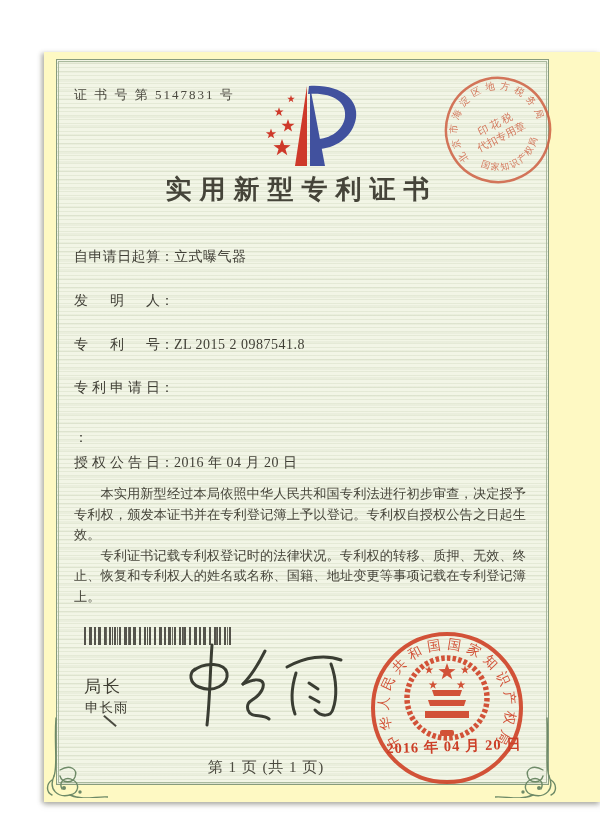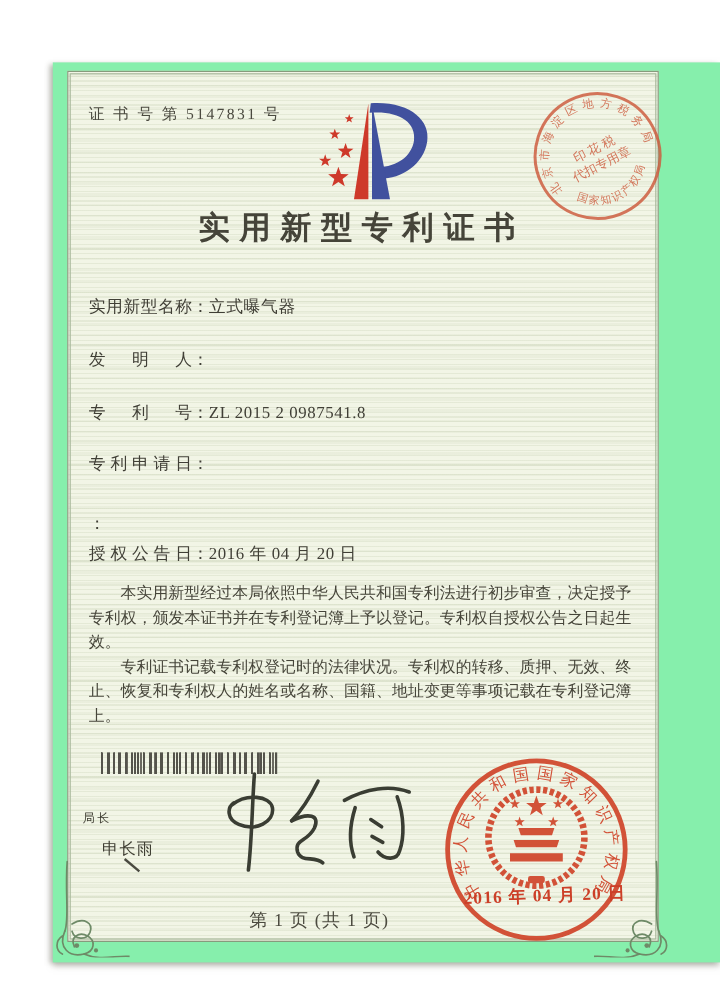--- a/index.html
+++ b/index.html
@@ -3,21 +3,21 @@
 <meta charset="utf-8">
 <style>
   html,body{margin:0;padding:0;}
   body{
     width:600px;height:825px;position:relative;overflow:hidden;
     background:#ffffff;
     font-family:"Liberation Serif","DejaVu Serif",serif;
   }
   .paper{
     position:absolute;left:44px;top:52px;width:556px;height:750px;
-    background:#86efac;
+    background:#fef9c3;
     box-shadow:-3px 1px 4px rgba(140,140,128,.45), 0 3px 5px rgba(140,140,128,.5);
   }
   .frame{
     position:absolute;left:12px;top:7px;width:491px;height:724px;
     border:1px solid #879b7d;
     background-color:#f2f5e6;
     background-image:
       repeating-linear-gradient(0deg, rgba(130,150,100,.12) 0 1px, transparent 1px 4px),
       repeating-linear-gradient(0deg, rgba(130,150,100,.07) 0 2px, transparent 2px 9px);
   }
@@ -51,21 +51,21 @@
     font-size:13.2px;line-height:20.5px;color:#46453a;text-align:justify;
   }
   .paragraphs p{margin:0;text-indent:2em;}
   .barcode{
     position:absolute;left:40px;top:575px;width:147px;height:18px;
     background:
       repeating-linear-gradient(90deg,#54534b 0 2px,transparent 2px 5px),
       repeating-linear-gradient(90deg,#54534b 0 1px,transparent 1px 7px),
       repeating-linear-gradient(90deg,#6a6960 0 1px,transparent 1px 11px);
   }
-  .signer-title{position:absolute;left:25px;top:623px;font-size:10px;color:#3f3e33;letter-spacing:2px;}
+  .signer-title{position:absolute;left:40px;top:623px;font-size:17px;color:#3f3e33;letter-spacing:2px;}
   .signer-name{position:absolute;left:41px;top:647px;font-size:13.5px;color:#3f3e33;letter-spacing:1px;}
   .signer-slash{
     position:absolute;left:58px;top:668px;width:16px;height:2px;
     background:#4a4a40;transform:rotate(40deg);
   }
   .signature{position:absolute;left:135px;top:585px;width:185px;height:95px;}
   .seal{position:absolute;left:325px;top:578px;width:156px;height:156px;opacity:.92;}
   .seal-date{
     position:absolute;left:310px;top:685px;width:200px;text-align:center;
     font-size:14.5px;font-weight:700;letter-spacing:1px;color:#cc3f28;
@@ -140,21 +140,21 @@
       </text>
       <text x="57" y="54" font-size="10.5" text-anchor="middle">印 花 税</text>
       <text x="57" y="68" font-size="10.5" text-anchor="middle">代扣专用章</text>
     </g>
   </svg>
 
   <div class="title">实用新型专利证书</div>
 
   <div class="fields">
     <div class="field-row">
-      <span class="field-label">实用新型名称</span>
+      <span class="field-label">自申请日起算</span>
         <span class="field-colon">：</span>
       <span class="field-value">立式曝气器</span>
     </div>
     <div class="field-row">
       <span class="field-label">发明人</span>
         <span class="field-colon">：</span>
     </div>
     <div class="field-row mb-md">
       <span class="field-label">专利号</span>
         <span class="field-colon">：</span>

